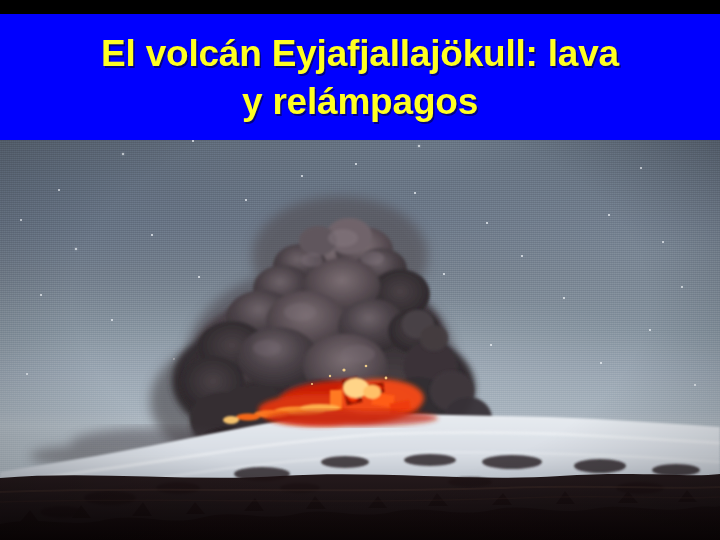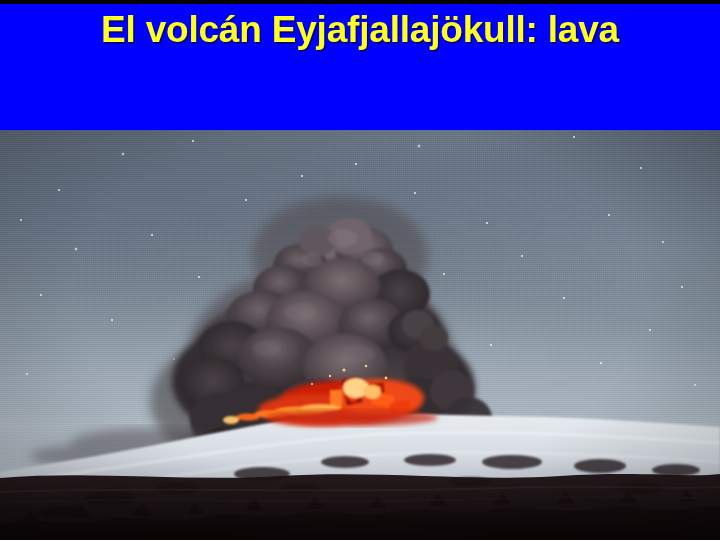--- a/index.html
+++ b/index.html
@@ -16,28 +16,29 @@
     width: 720px;
     height: 540px;
     overflow: hidden;
     background: #000;
   }
 
   
   #title-banner {
     position: absolute;
     left: 0;
-    top: 4px;
+    top: 14px;
     width: 720px;
     height: 126px;
     background: #0000ff;
     z-index: 50;
     display: flex;
     flex-direction: column;
     align-items: center;
+    justify-content: center;
     box-sizing: border-box;
     padding-top: 2px;
   }
   .title-line {
     color: #ffff22;
     font-weight: bold;
     font-size: 37px;
     line-height: 48px;
     letter-spacing: -0.2px;
     text-align: center;
@@ -138,20 +139,21 @@
       radial-gradient(ellipse 520px 330px at 50% 42%, rgba(0,0,0,0) 55%, rgba(0,0,0,0.22) 100%);
   }
 </style>
 </head>
 <body>
 
 <div id="slide">
 
   <div id="title-banner">
     <div class="title-line">El volcán Eyjafjallajökull: lava</div>
+    <div class="title-line">y relámpagos</div>
   </div>
 
   <div id="photo">
 
     <div id="sky"></div>
     <div id="sky-haze"></div>
     <div id="sky-grain"></div>
 
     <div>
       <span class="star big" style="left:122px; top:27px;"></span>

